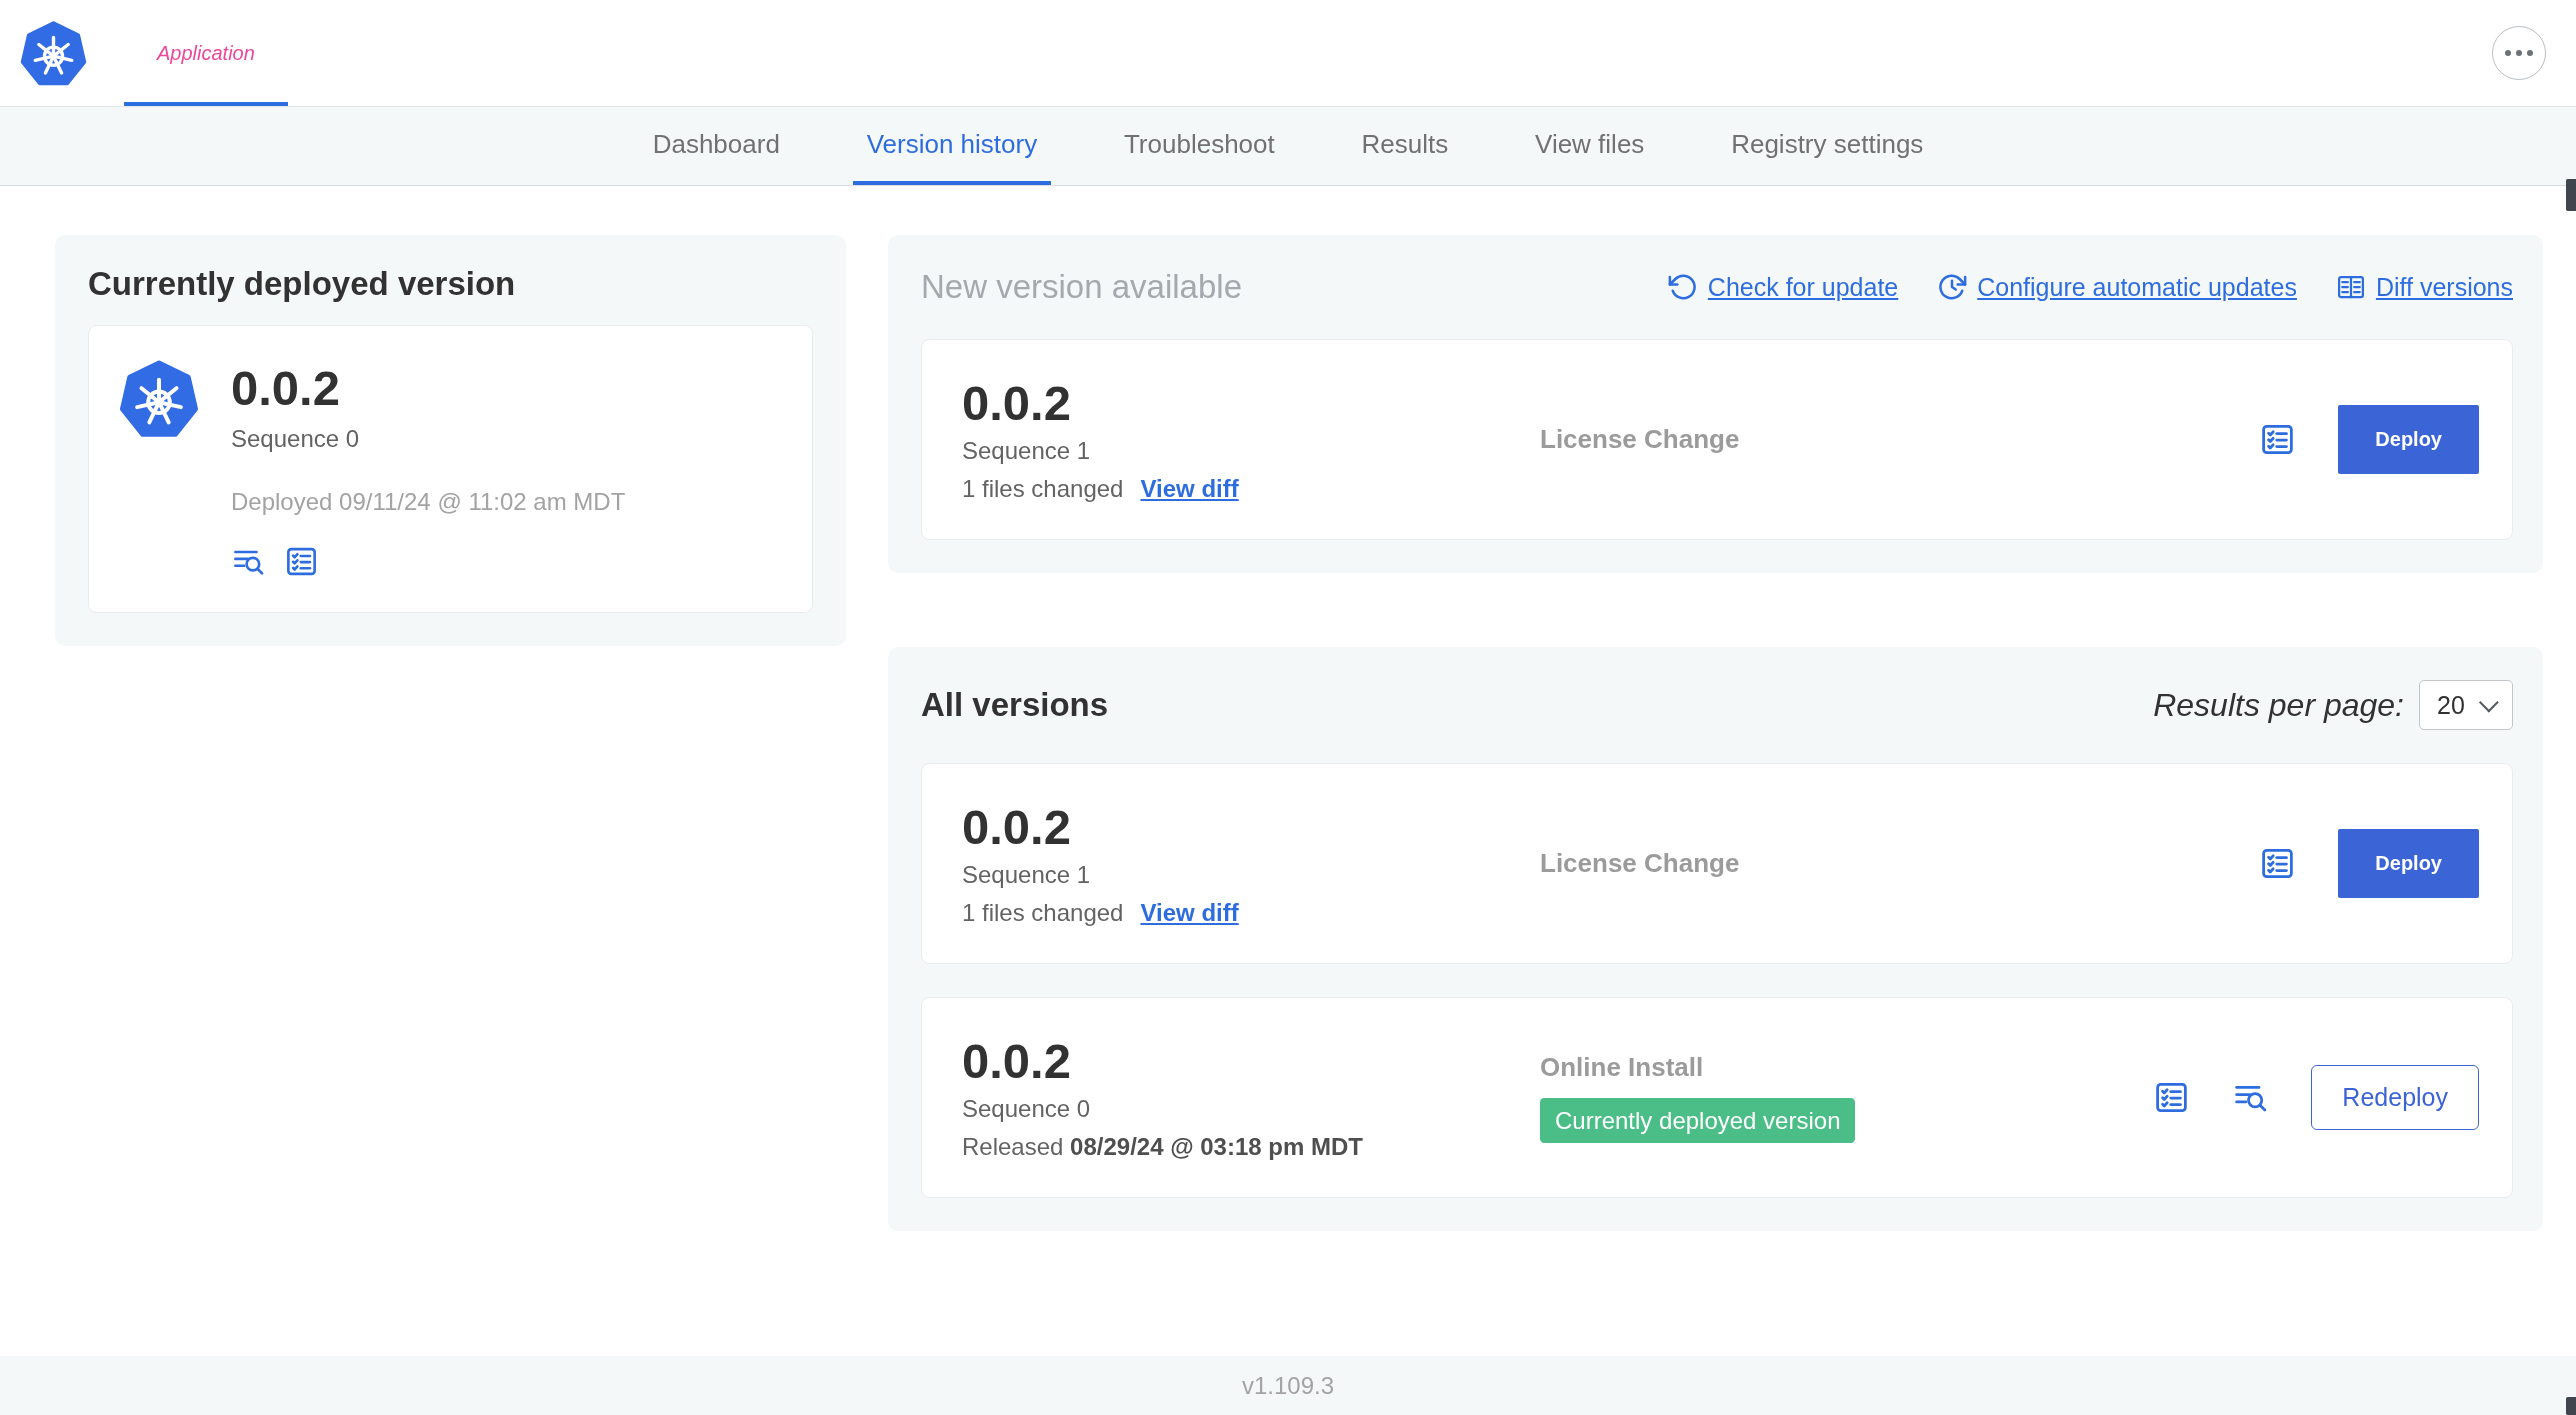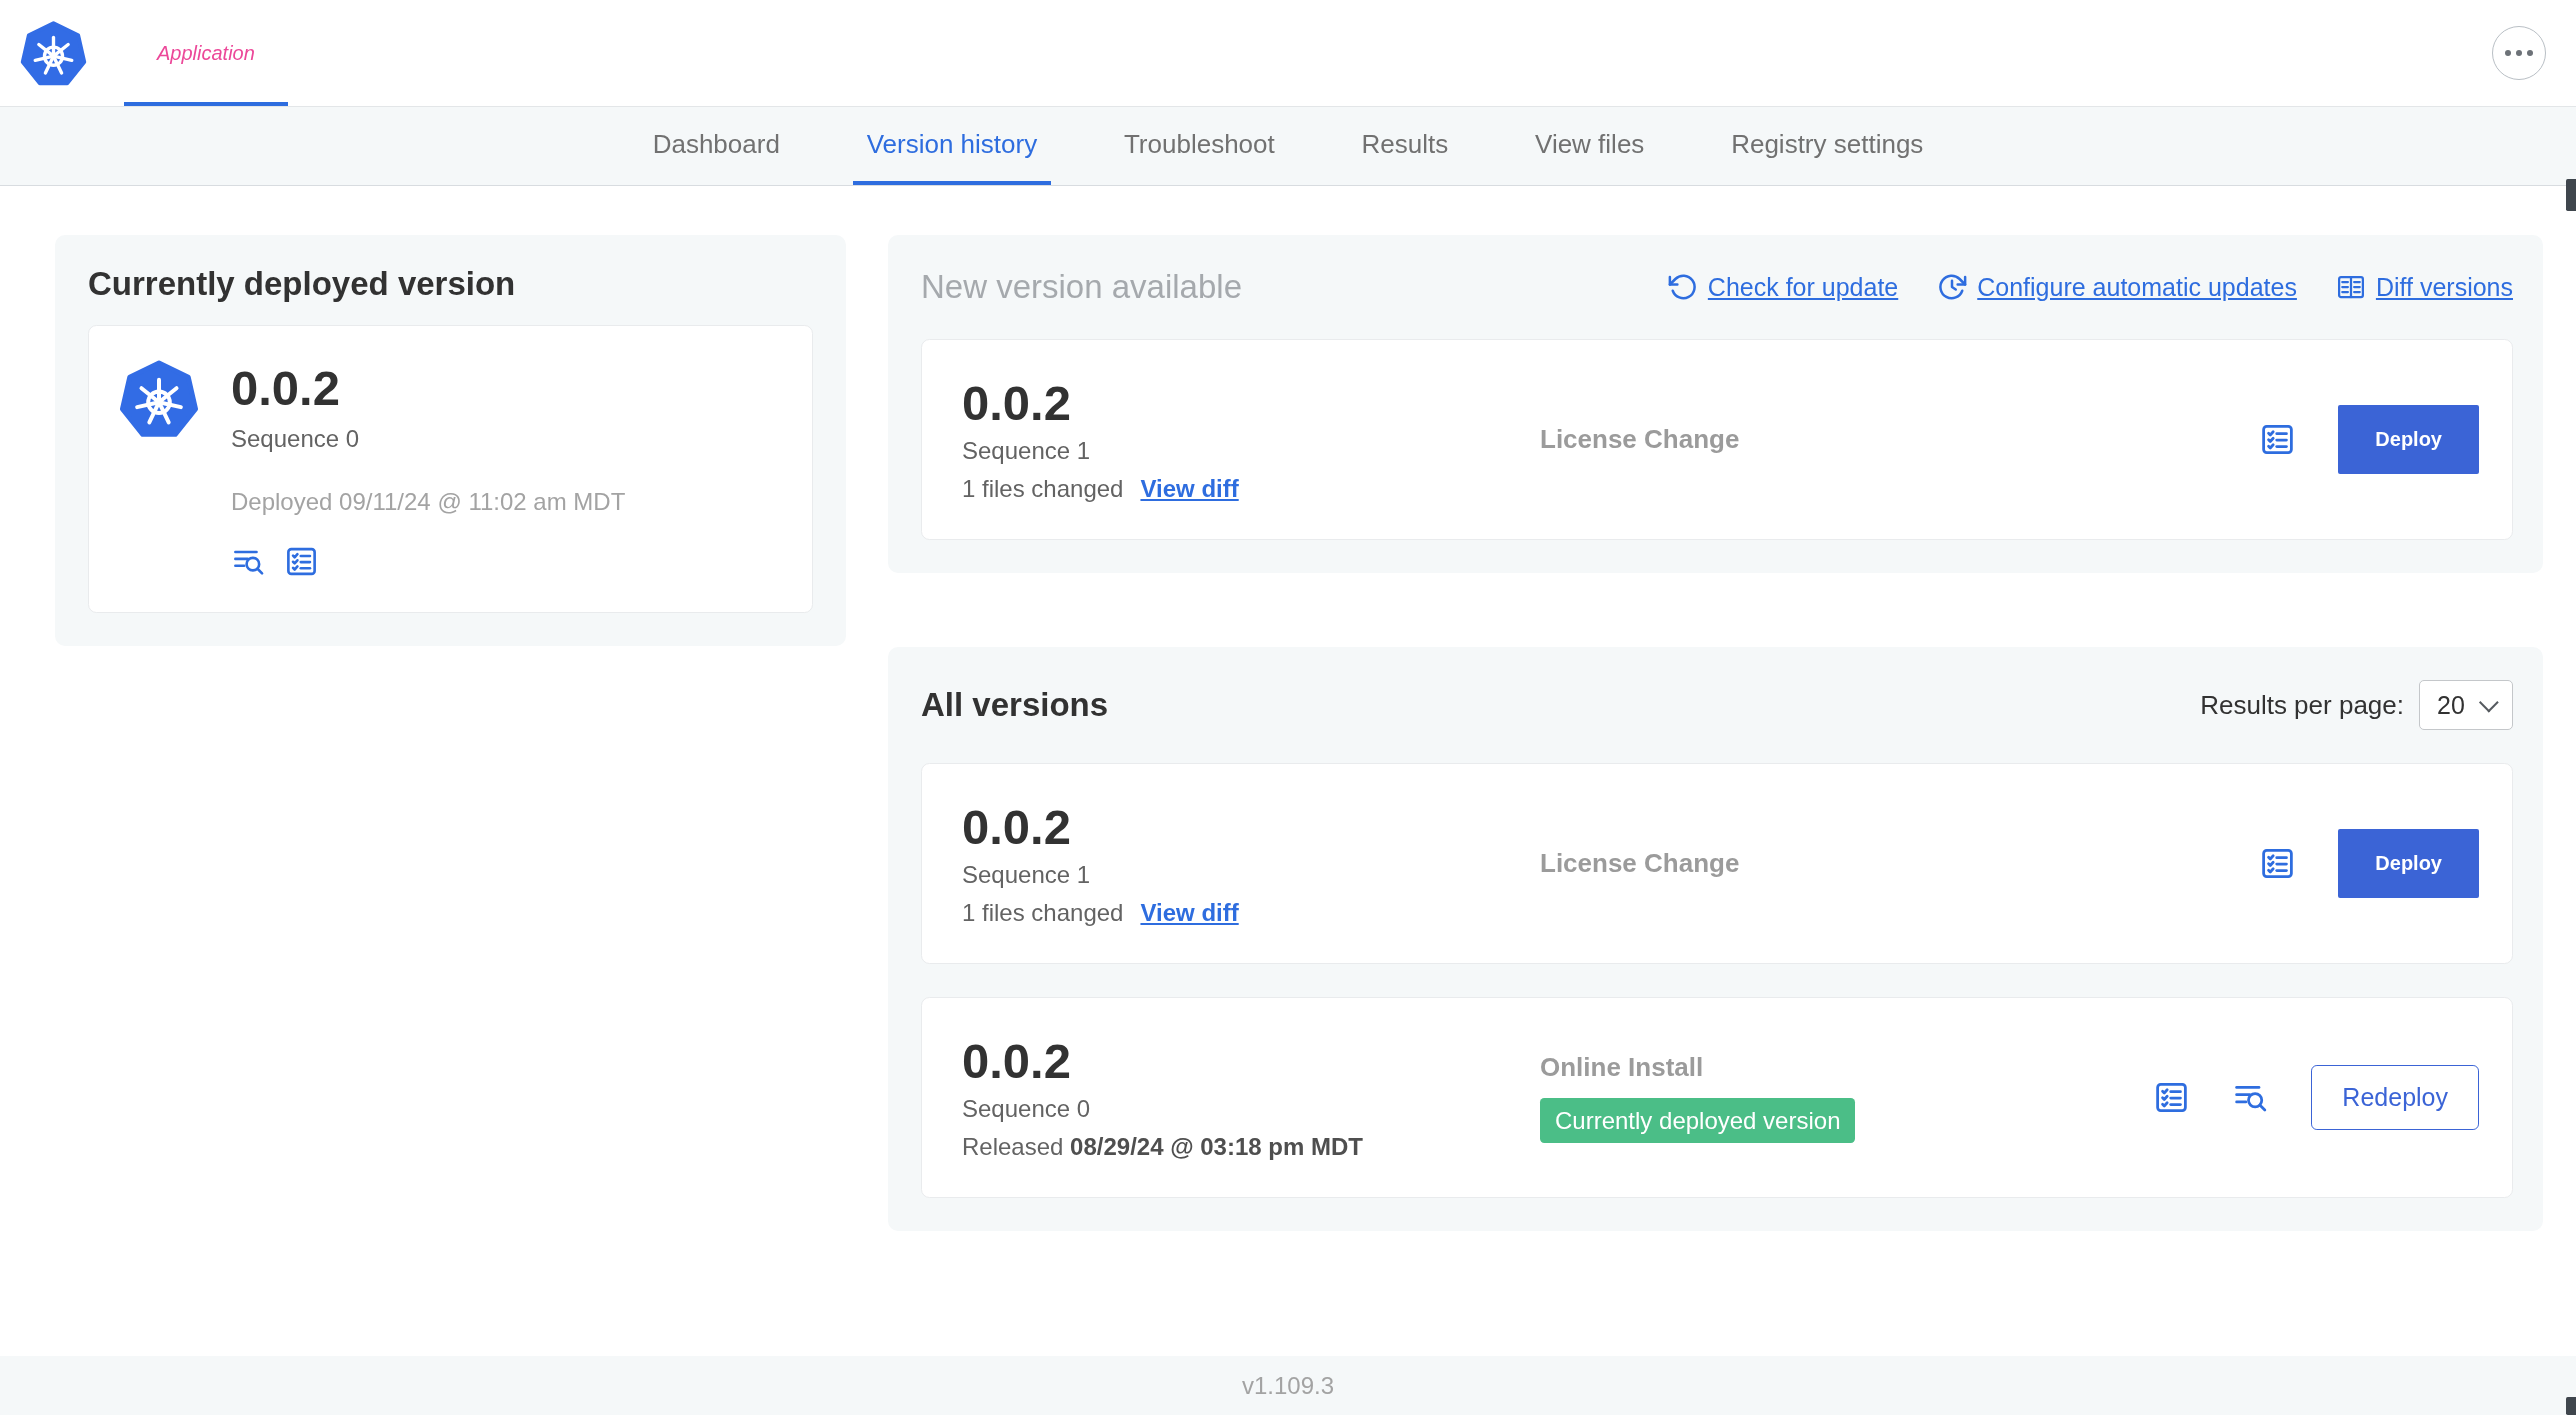--- a/index.html
+++ b/index.html
@@ -192,21 +192,21 @@
     border-radius: 5.9px;
     font-size: 25px;
     font-weight: 400;
     font-family: inherit;
     padding: 17px 30px;
     cursor: pointer;
   }
 
   
   .rpp { display: flex; align-items: center; gap: 15px; }
-  .rpp-label { font-size: 26px; color: #323232; }
+  .rpp-label { font-size: 32px; color: #323232; font-style: italic; }
   .select-wrap { position: relative; }
   .select-wrap select {
     appearance: none;
     -webkit-appearance: none;
     font-family: inherit;
     font-size: 25px;
     color: #323232;
     background: #ffffff;
     border: 0.8px solid #c4c7ca;
     border-radius: 5px;

